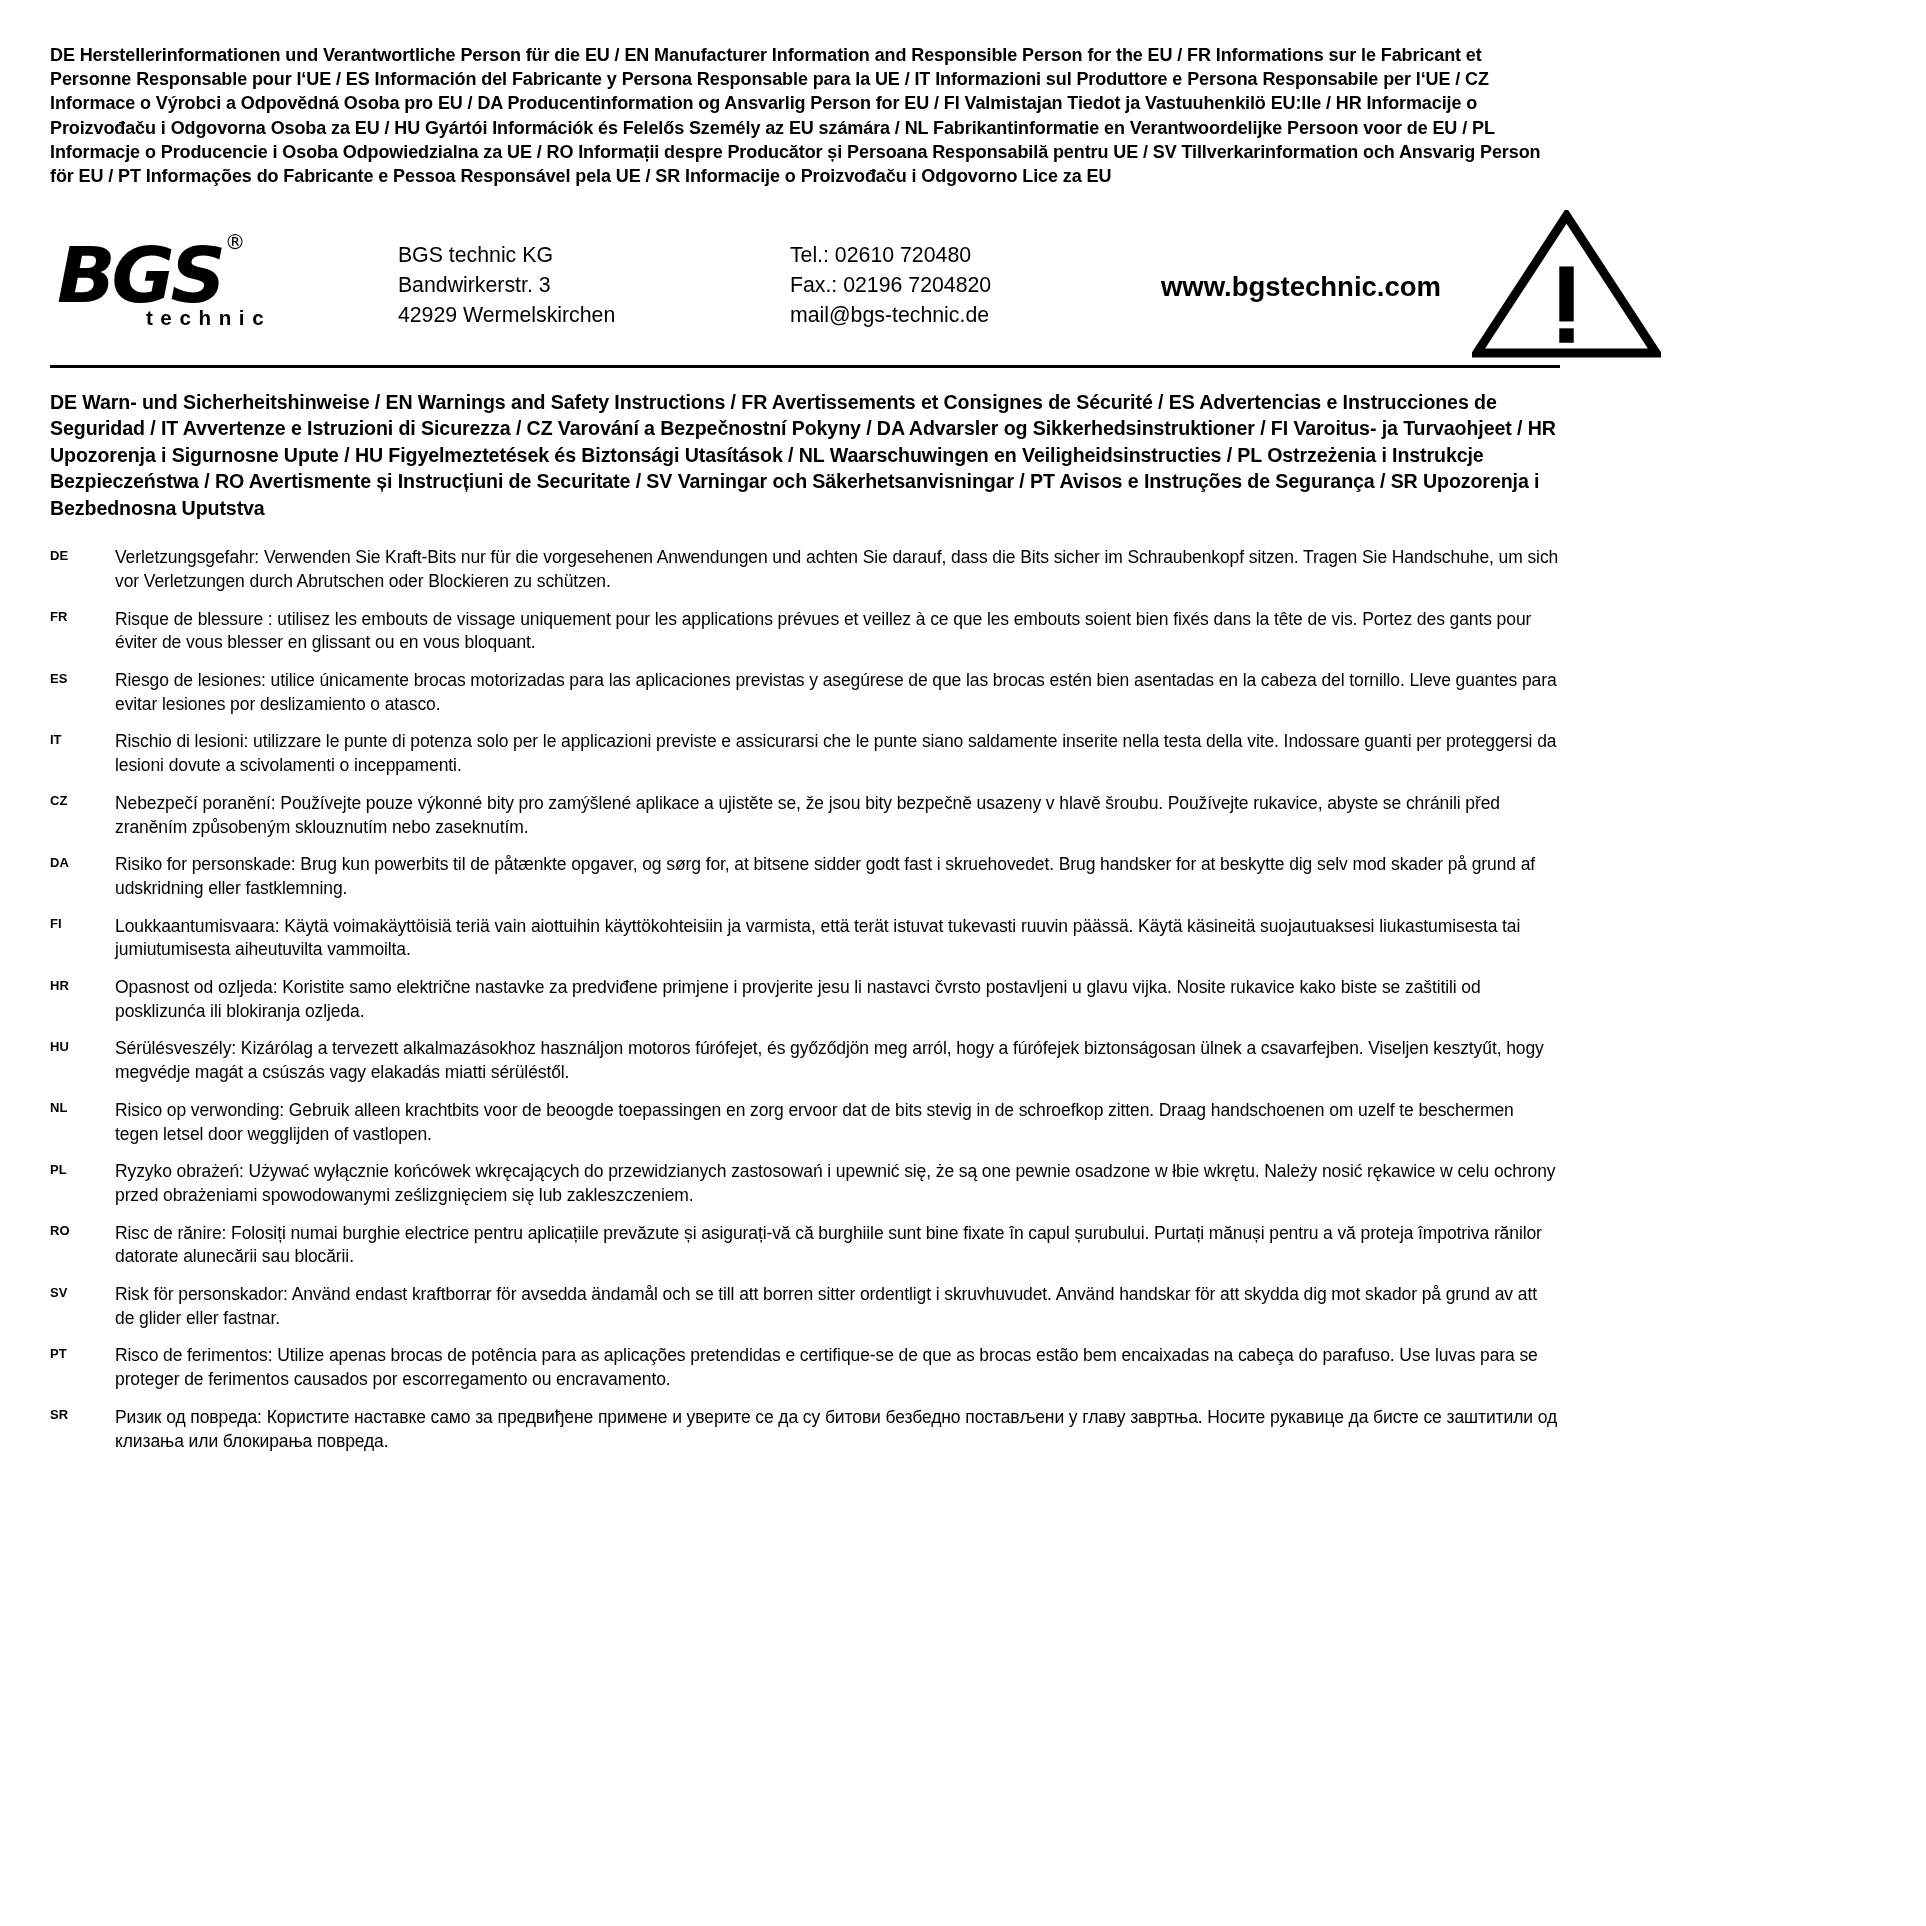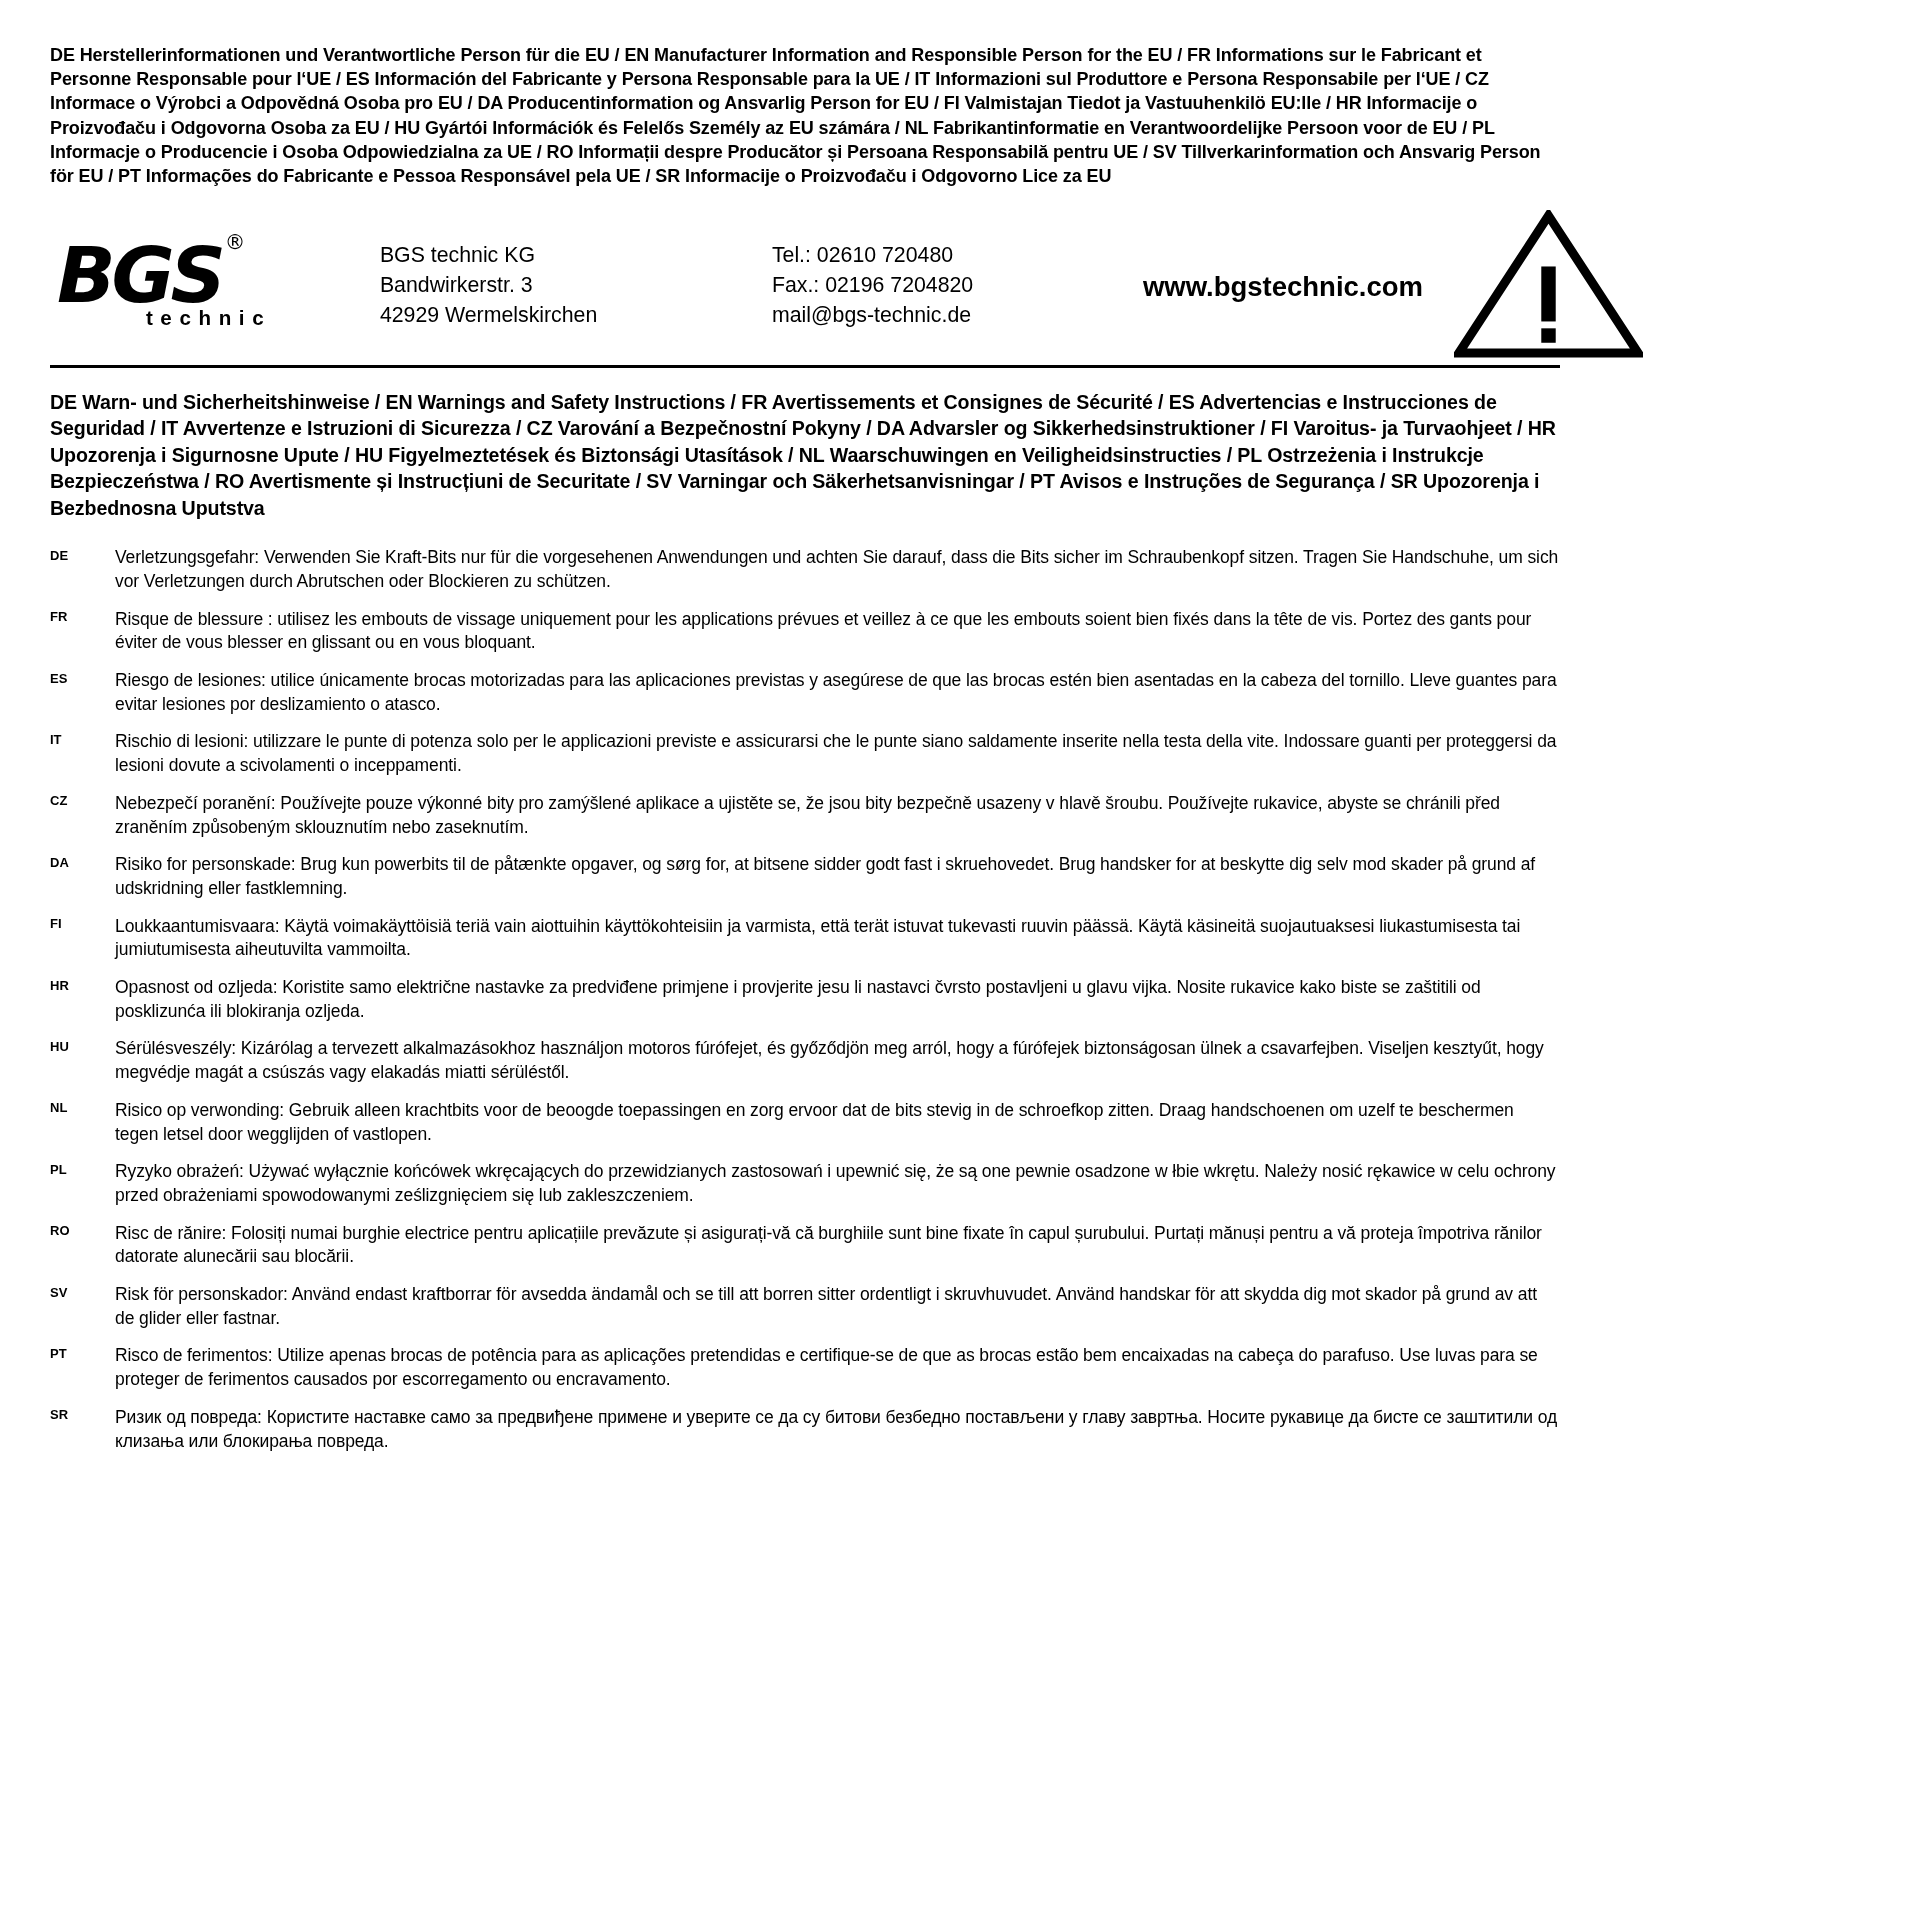--- a/index.html
+++ b/index.html
@@ -73,20 +73,21 @@
     font-weight: bold;
     letter-spacing: 7.6px;
     margin-top: -5.5px;
     padding-left: 89px;
   }
   .address {
     flex: 0 0 392px;
     font-size: 21.3px;
     line-height: 1.40;
     padding-top: 4.1px;
+    margin-left: 18px;
   }
   .contact {
     flex: 0 0 371px;
     font-size: 21.3px;
     line-height: 1.40;
     padding-top: 4.1px;
   }
   .website {
     flex: 1 1 auto;
     font-size: 27.5px;

